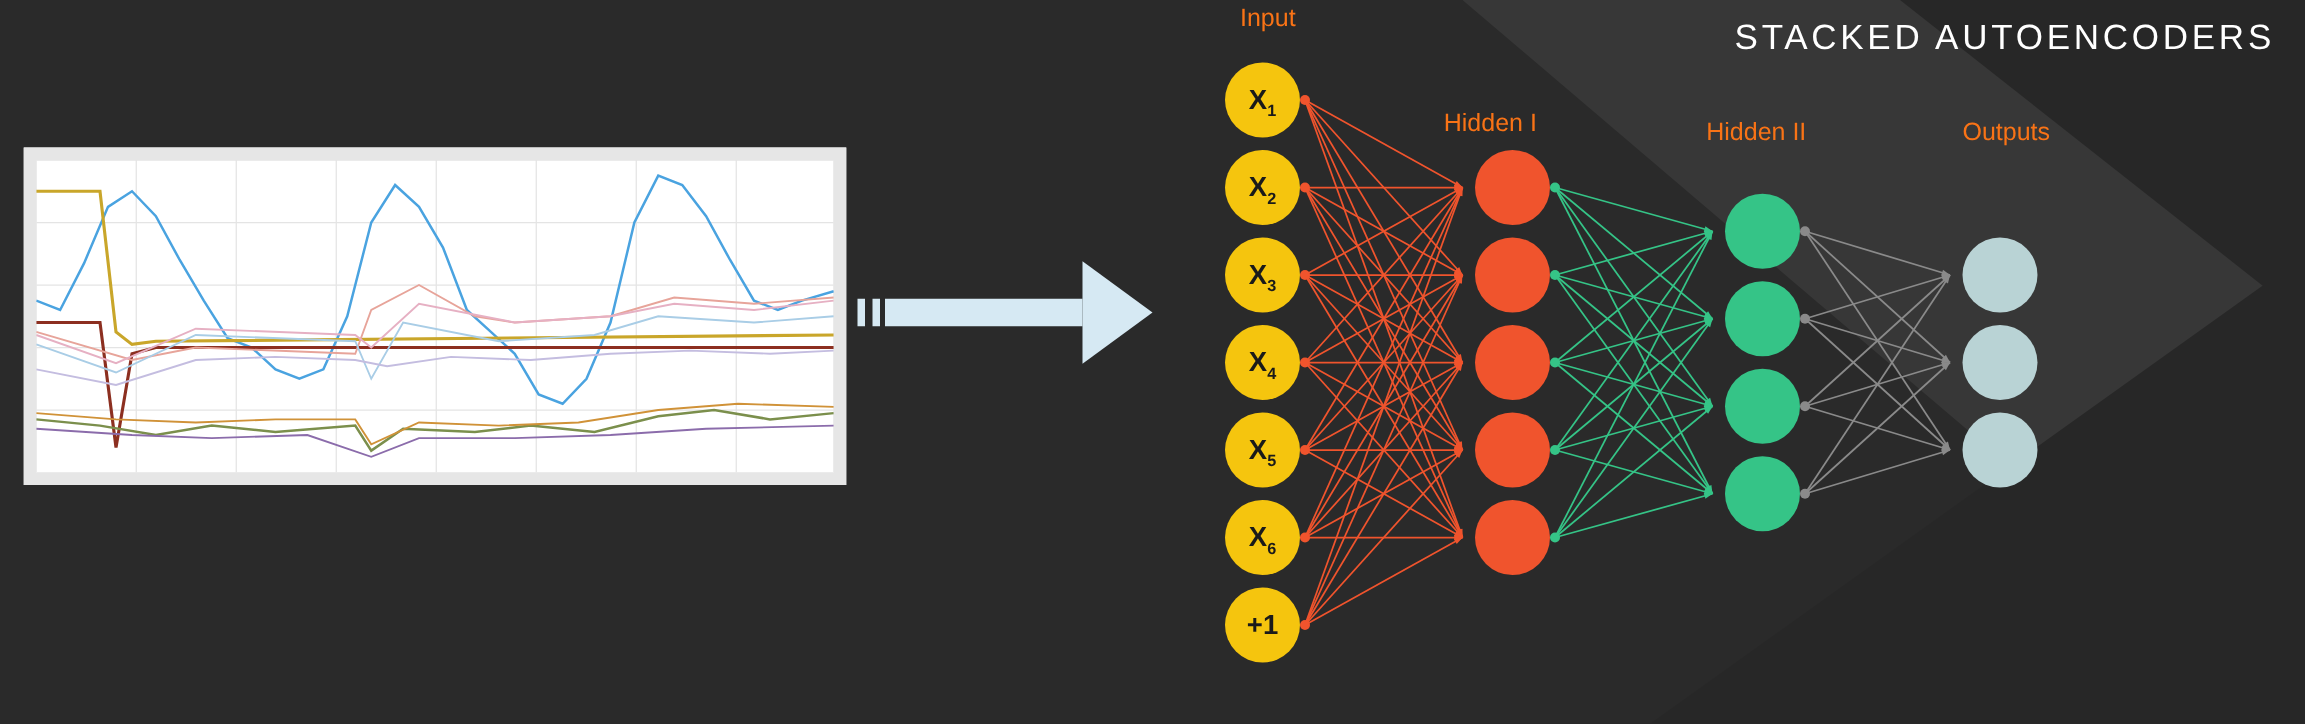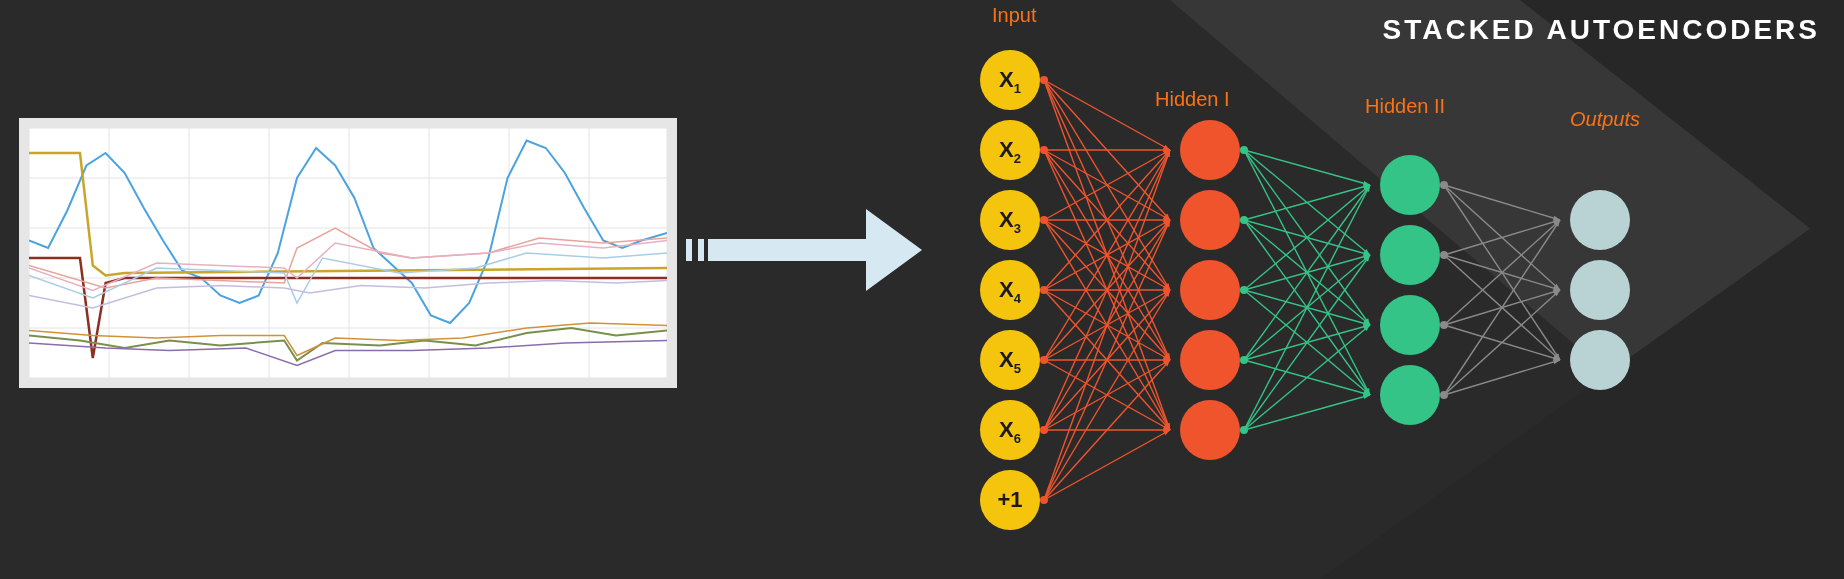--- a/index.html
+++ b/index.html
@@ -7,21 +7,21 @@
   
   .bars{position:absolute;left:686px;top:239px;width:18px;height:22px;display:flex;justify-content:space-between;}
   .bars span{width:6px;height:22px;background:#d6e9f3;}
   
   .arrow-shaft{position:absolute;left:708px;top:239px;width:158px;height:22px;background:#d6e9f3;}
   .arrow-head{position:absolute;left:866px;top:209px;width:0;height:0;border-top:41px solid transparent;border-bottom:41px solid transparent;border-left:56px solid #d6e9f3;}
   
   .chart-panel{position:absolute;left:19px;top:118px;width:658px;height:270px;background:#fff;border:10px solid #e6e6e6;box-sizing:border-box;}
   .chart-panel svg{display:block;width:100%;height:100%;}
   
-  .title{position:absolute;right:24px;top:14px;font-size:28px;letter-spacing:3px;font-weight:700;}
+  .title{position:absolute;right:24px;top:14px;font-size:28px;letter-spacing:3px;font-weight:400;}
   
   .layer-label{position:absolute;color:#f97316;font-size:20px;font-weight:500;}
   
   .net{position:absolute;left:950px;top:40px;width:880px;height:530px;}
   
   .bg-tri{position:absolute;left:1170px;top:0;width:680px;height:579px;opacity:0.06;pointer-events:none;}
 </style>
 </head>
 <body>
 
@@ -72,21 +72,21 @@
       <span></span>
     </div>
   <div class="arrow-shaft"></div>
   <div class="arrow-head"></div>
 
   <div class="title">STACKED AUTOENCODERS</div>
 
   <div class="layer-label" style="left:992px;top:4px;">Input</div>
   <div class="layer-label" style="left:1155px;top:88px;">Hidden I</div>
   <div class="layer-label" style="left:1365px;top:95px;">Hidden II</div>
-  <div class="layer-label" style="left:1570px;top:108px;font-style:italic;">Outputs</div>
+  <div class="layer-label" style="left:1570px;top:95px;">Outputs</div>
 
   <svg class="net" viewBox="0 0 880 530">
     <g id="edges">
         <line x1="94" y1="40" x2="220" y2="110" stroke="#f0542d" stroke-width="1.4"></line>
         <polygon points="220 110 213.0862022823693 108.90482826931816 215.4175648306728 104.7083756823719" fill="#f0542d"></polygon>
         <line x1="94" y1="40" x2="220" y2="180" stroke="#f0542d" stroke-width="1.4"></line>
         <polygon points="220 180 213.81703196549782 176.7180941079421 217.38526702809457 173.50668255160502" fill="#f0542d"></polygon>
         <line x1="94" y1="40" x2="220" y2="250" stroke="#f0542d" stroke-width="1.4"></line>
         <polygon points="220 250 214.55864997638133 245.59639807425043 218.67510419427683 243.12652554351317" fill="#f0542d"></polygon>
         <line x1="94" y1="40" x2="220" y2="320" stroke="#f0542d" stroke-width="1.4"></line>

